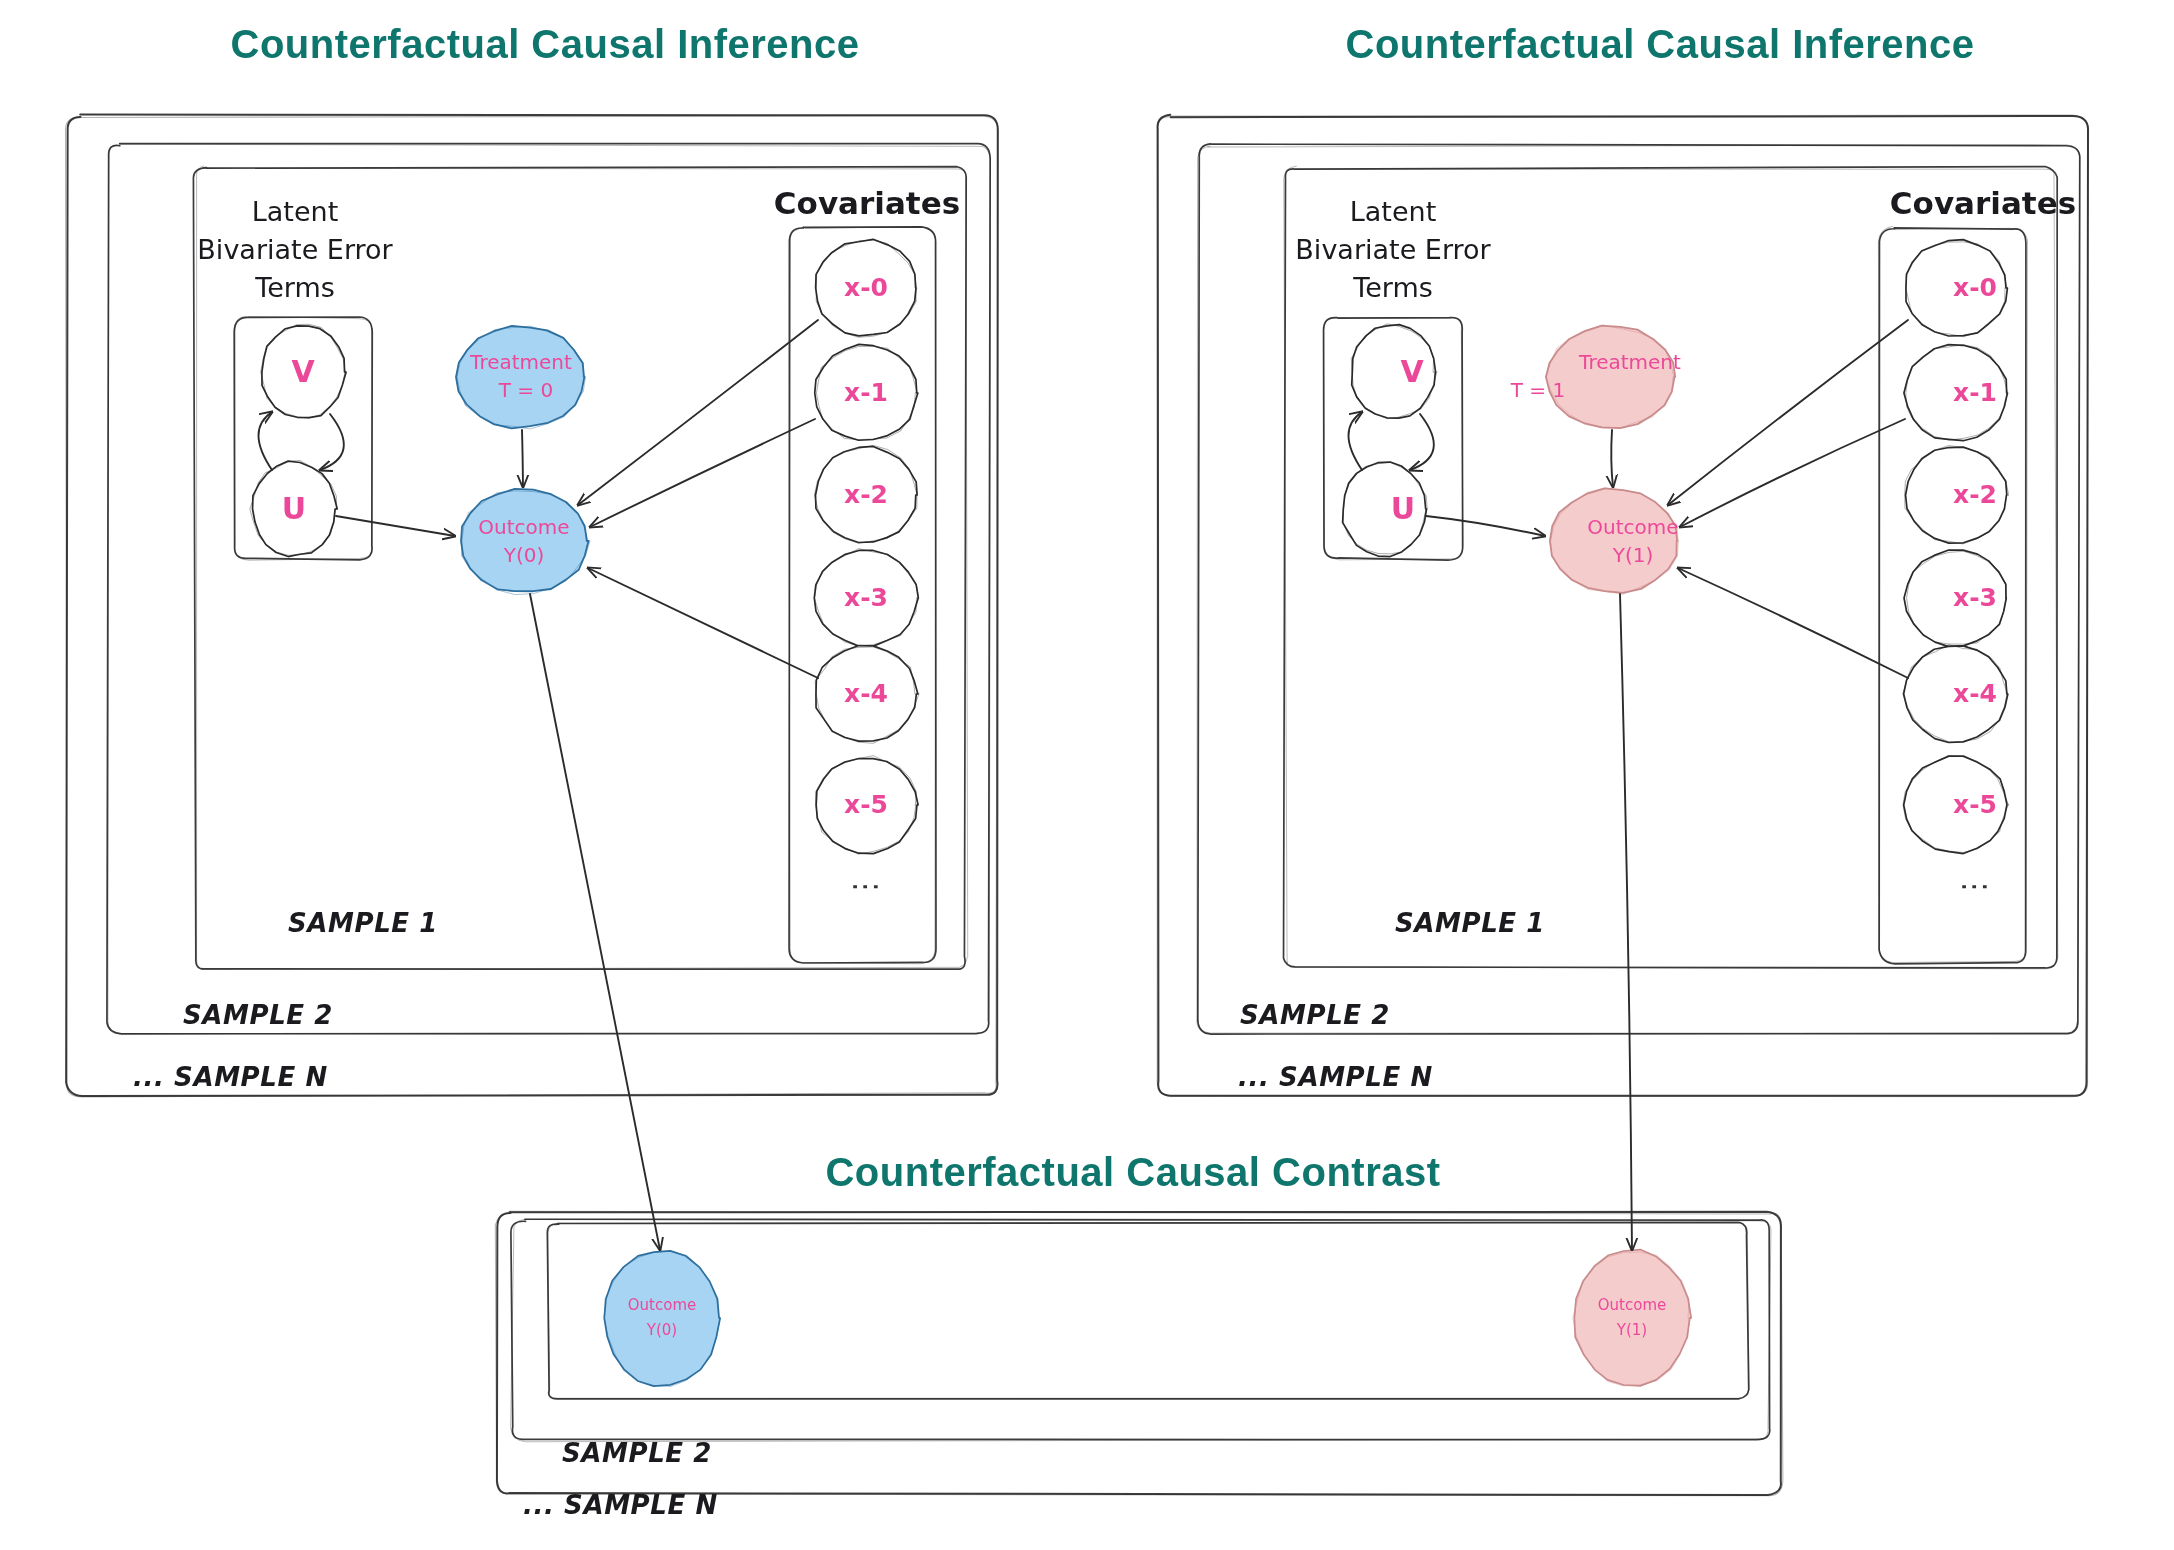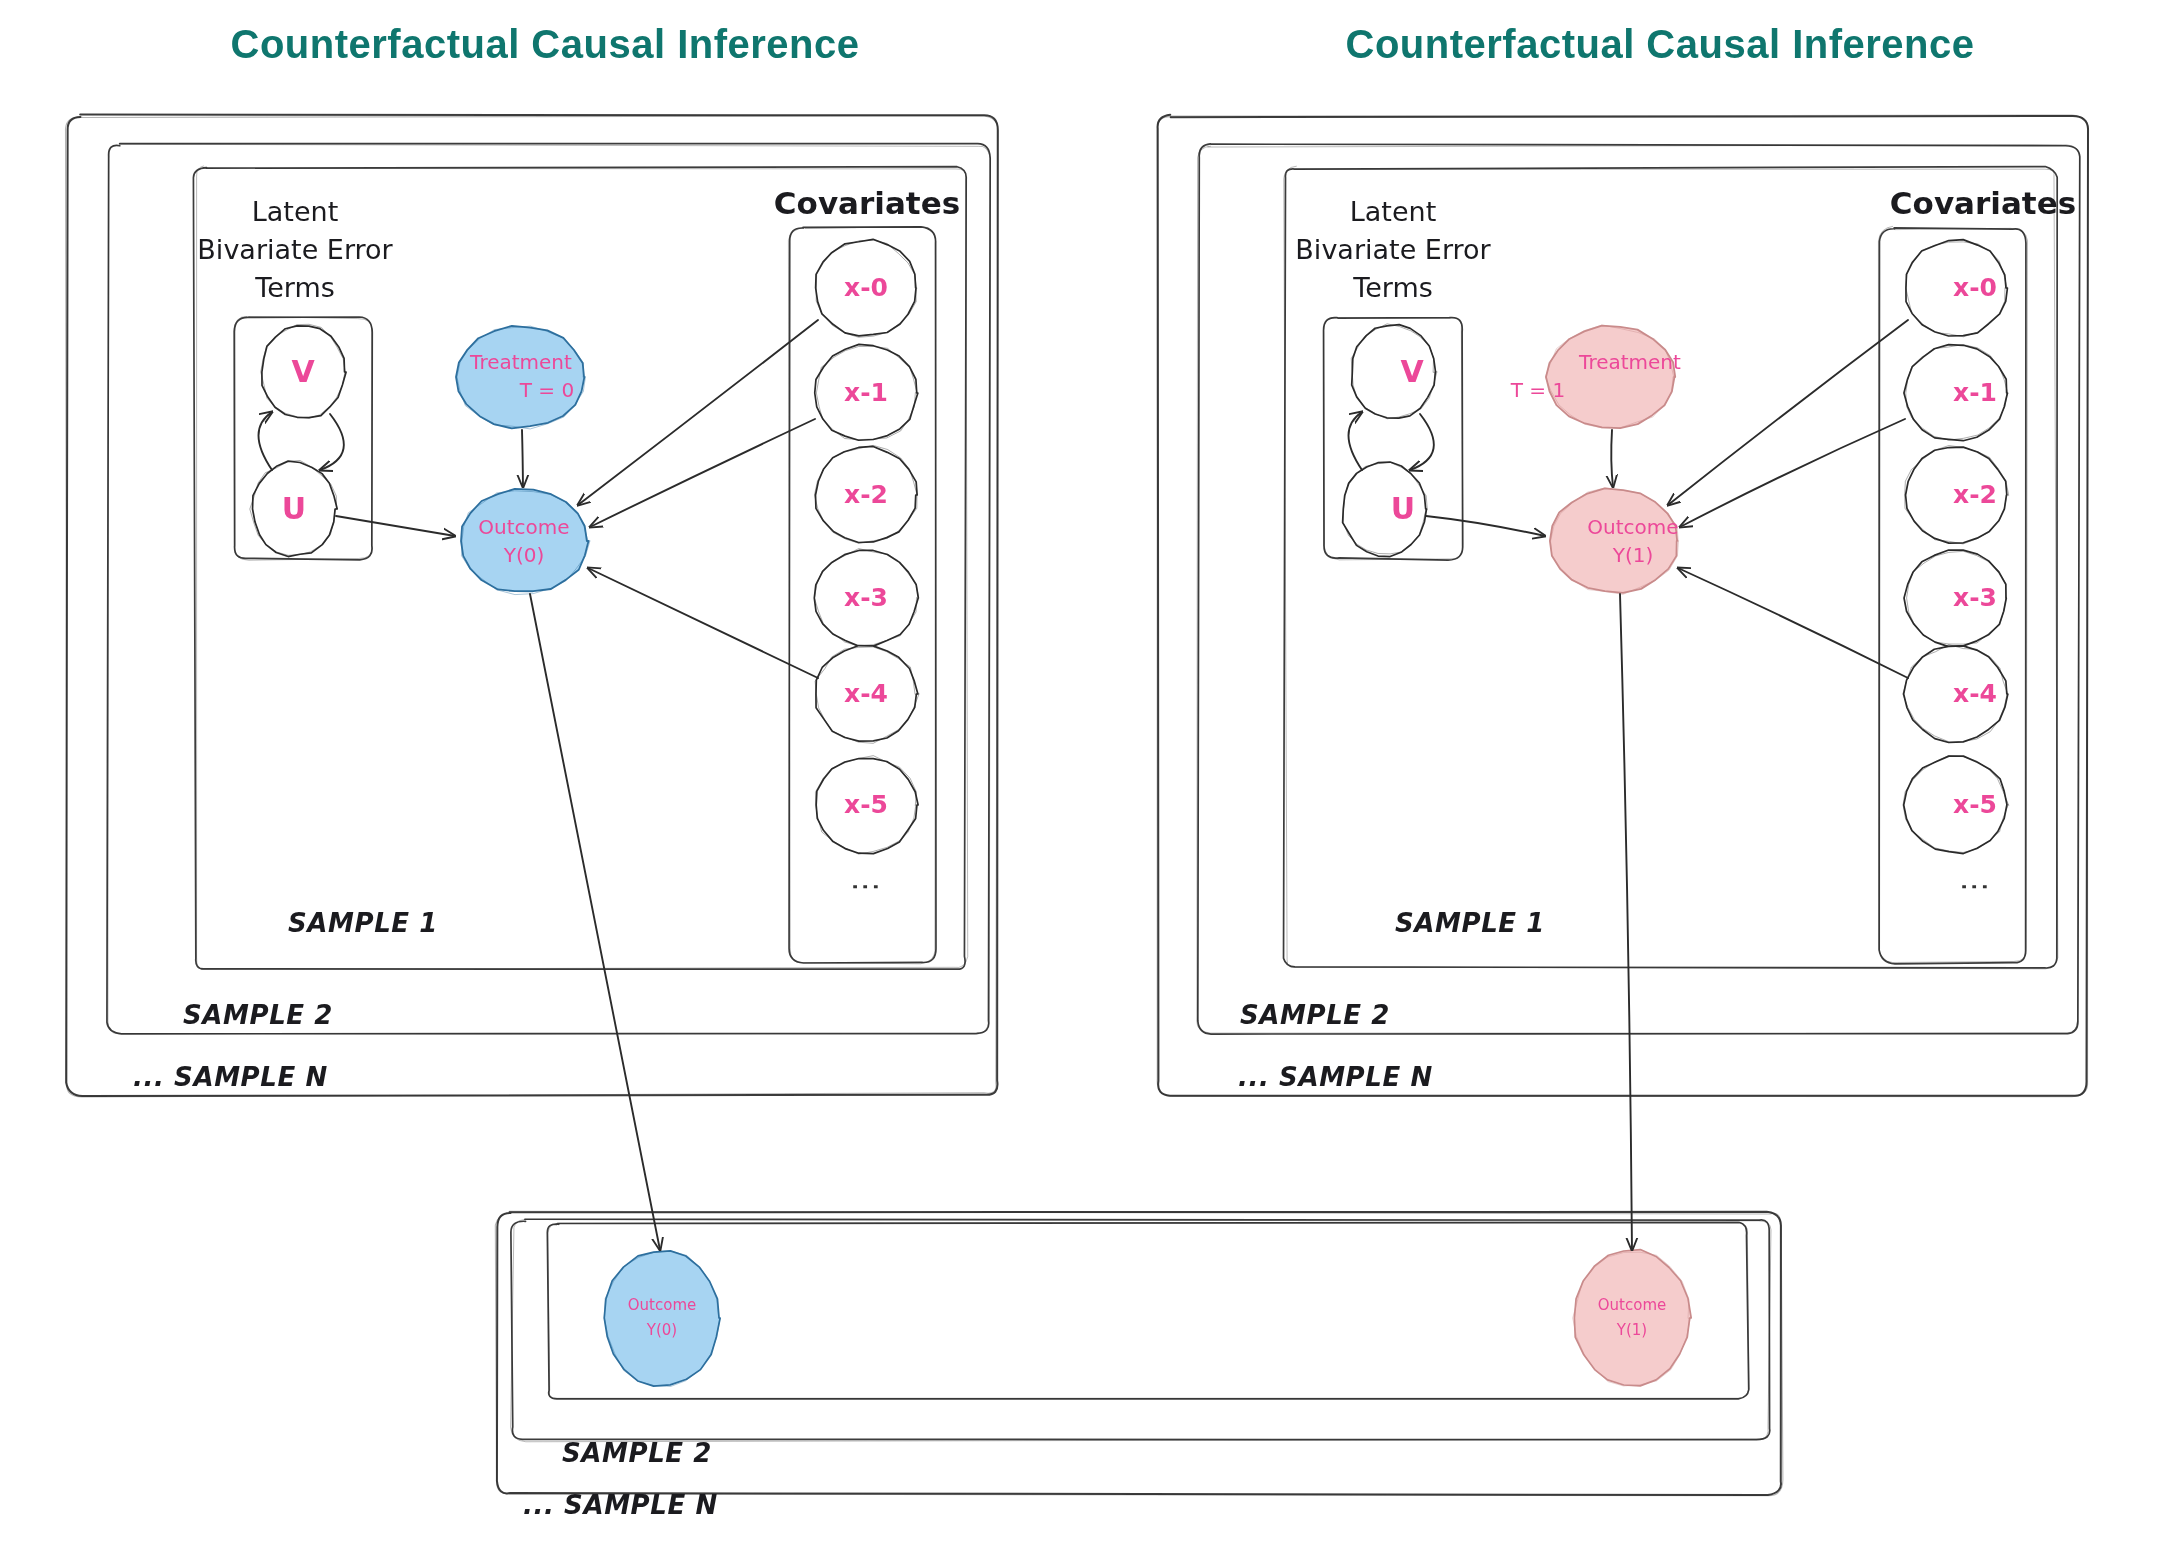--- a/index.html
+++ b/index.html
@@ -176,21 +176,21 @@
   <div class="panel-title" style="left:545px;top:22px;">Counterfactual Causal Inference</div>
 
   <div class="grouplabel" style="left:295px;top:196px;">Latent</div>
   <div class="grouplabel" style="left:295px;top:234px;">Bivariate Error</div>
   <div class="grouplabel" style="left:295px;top:272px;">Terms</div>
 
   <div class="nodetext uv" style="left:303px;top:372px;">V</div>
   <div class="nodetext uv" style="left:294px;top:509px;">U</div>
 
   <div class="nodetext small" style="left:521px;top:362px;">Treatment</div>
-  <div class="nodetext small" style="left:547px;top:390px;">T = 0</div>
+  <div class="nodetext small" style="left:526px;top:390px;">T = 0</div>
 
   <div class="nodetext small" style="left:524px;top:527px;">Outcome</div>
   <div class="nodetext small" style="left:524px;top:555px;">Y(0)</div>
 
   <div class="covtitle" style="left:859px;top:185px;">Covariates</div>
 
   <div class="nodetext cov" style="left:866px;top:288px;">x-0</div>
   <div class="nodetext cov" style="left:866px;top:393px;">x-1</div>
   <div class="nodetext cov" style="left:866px;top:495px;">x-2</div>
   <div class="nodetext cov" style="left:866px;top:598px;">x-3</div>
@@ -224,20 +224,21 @@
   <div class="nodetext cov" style="left:1975px;top:495px;">x-2</div>
   <div class="nodetext cov" style="left:1975px;top:598px;">x-3</div>
   <div class="nodetext cov" style="left:1975px;top:694px;">x-4</div>
   <div class="nodetext cov" style="left:1975px;top:805px;">x-5</div>
   <div class="dots" style="left:1975px;top:888px;">⋮</div>
 
   <div class="boxlabel" style="left:1395px;top:908px;">SAMPLE 1</div>
   <div class="boxlabel" style="left:1240px;top:1000px;">SAMPLE 2</div>
   <div class="boxlabel" style="left:1238px;top:1062px;">... SAMPLE N</div>
 
+  <div class="panel-title" style="left:1133px;top:1150px;">Counterfactual Causal Contrast</div>
 
   <div class="nodetext tiny" style="left:662px;top:1305px;">Outcome</div>
   <div class="nodetext tiny" style="left:662px;top:1330px;">Y(0)</div>
 
   <div class="nodetext tiny" style="left:1632px;top:1305px;">Outcome</div>
   <div class="nodetext tiny" style="left:1632px;top:1330px;">Y(1)</div>
 
   <div class="boxlabel" style="left:562px;top:1438px;">SAMPLE 2</div>
   <div class="boxlabel" style="left:523px;top:1490px;">... SAMPLE N</div>
 

